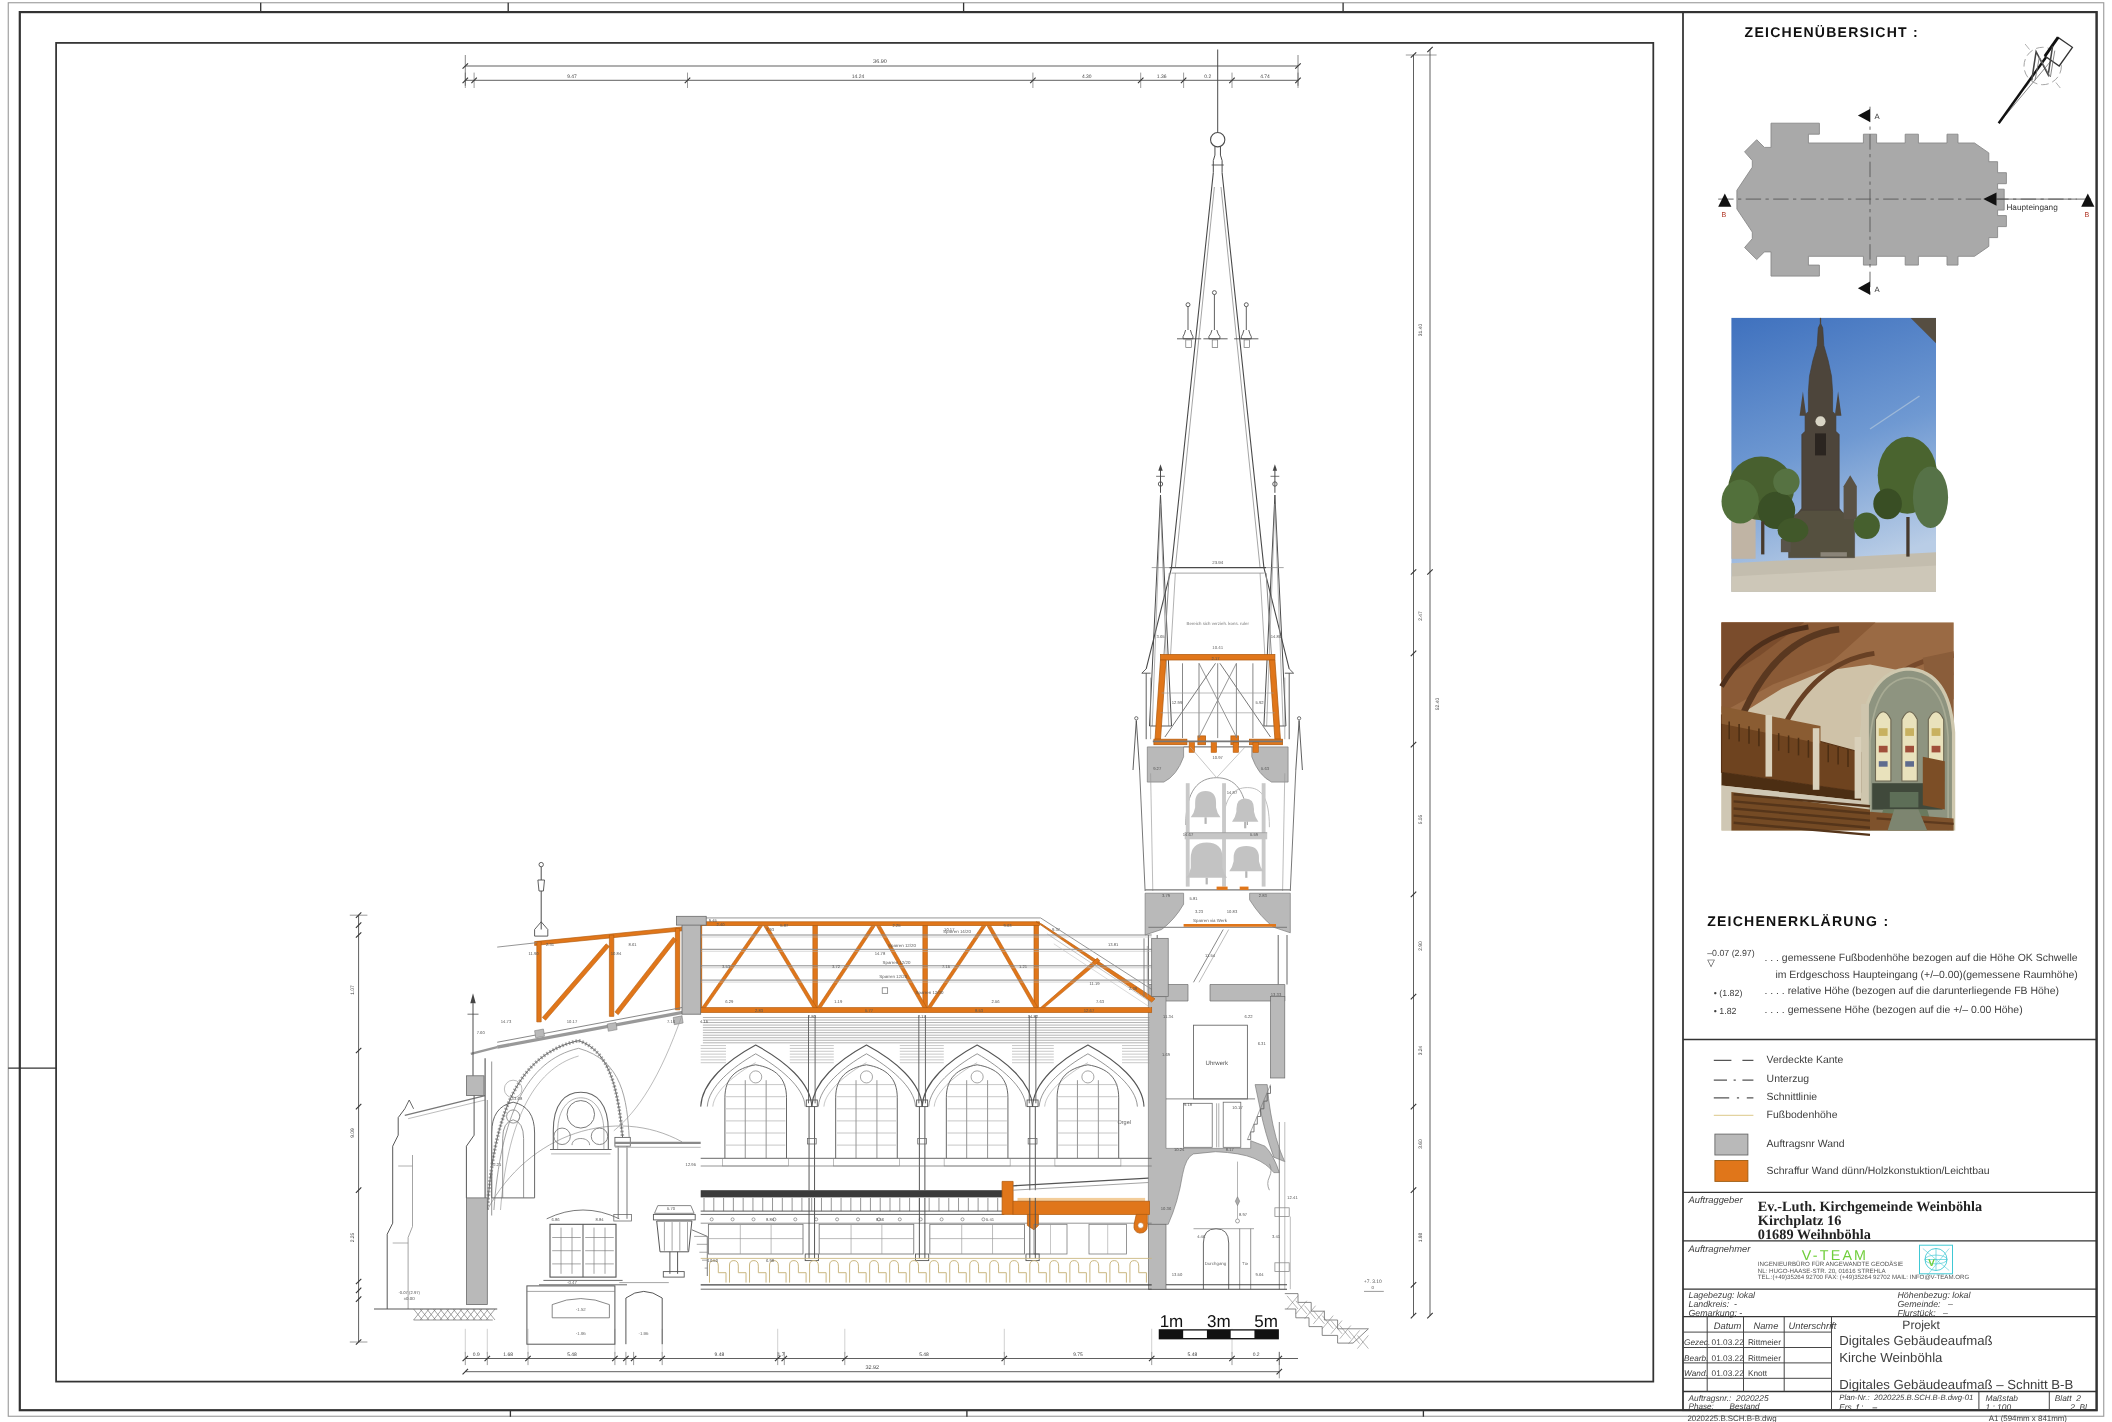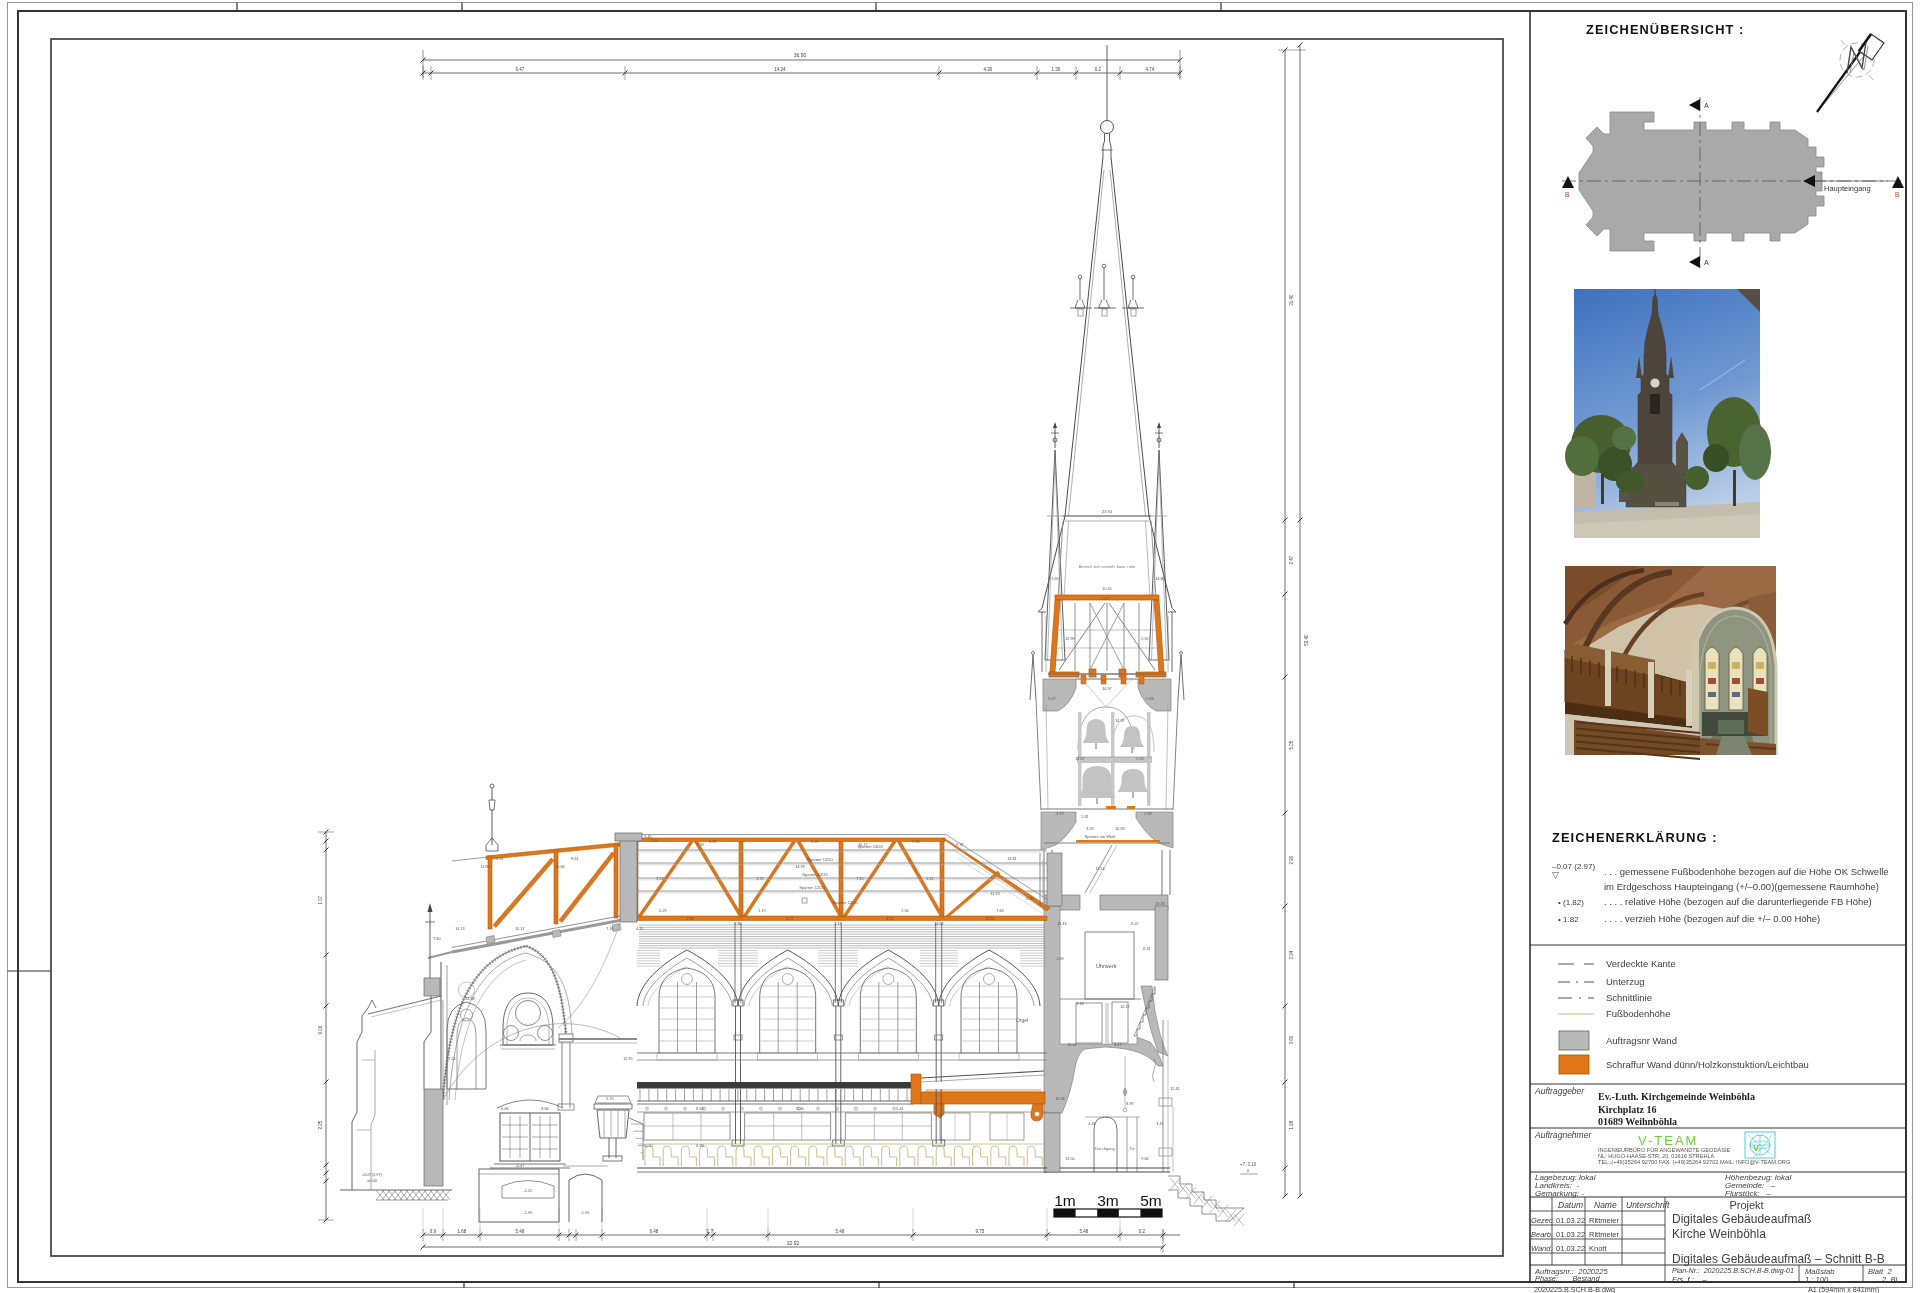--- a/index.html
+++ b/index.html
@@ -972,43 +972,43 @@
     <text x="575" y="860" font-family="Liberation Sans, sans-serif" font-size="3.8" fill="#555" text-anchor="middle" font-weight="normal">8.61</text>
     <text x="648" y="838" font-family="Liberation Sans, sans-serif" font-size="3.8" fill="#555" text-anchor="middle" font-weight="normal">9.45</text>
     <text x="1055" y="580" font-family="Liberation Sans, sans-serif" font-size="3.8" fill="#555" text-anchor="middle" font-weight="normal">3.65</text>
     <text x="1160" y="580" font-family="Liberation Sans, sans-serif" font-size="3.8" fill="#555" text-anchor="middle" font-weight="normal">14.80</text>
   </svg>
 
 <div class="abs hd" style="left:1586px;top:22px">ZEICHENÜBERSICHT :</div>
 <div class="abs hd" style="left:1552px;top:830px">ZEICHENERKLÄRUNG :</div>
 
 <div class="abs cad" style="left:1552px;top:863px;font-size:8px;line-height:8px">–0.07 (2.97)<br><span style="font-size:9px">▽</span></div>
-<div class="abs cad" style="left:1604px;top:864px;font-size:9.5px;line-height:15px">. . . gemessene Fußbodenhöhe bezogen auf die Höhe OK Schwelle<br><span style="margin-left:0">im Erdgeschoss Haupteingang (+/–0.00)(gemessene Raumhöhe)</span></div>
+<div class="abs cad" style="left:1604px;top:864px;font-size:9.5px;line-height:15px">. . . gemessene Fußbodenhöhe bezogen auf die Höhe OK Schwelle<br><span style="margin-left:10px">im Erdgeschoss Haupteingang (+/–0.00)(gemessene Raumhöhe)</span></div>
 <div class="abs cad" style="left:1558px;top:898px;font-size:8px">• (1.82)</div>
 <div class="abs cad" style="left:1604px;top:896px;font-size:9.5px">. . . . relative Höhe (bezogen auf die darunterliegende FB Höhe)</div>
 <div class="abs cad" style="left:1558px;top:915px;font-size:8px">• 1.82</div>
-<div class="abs cad" style="left:1604px;top:913px;font-size:9.5px">. . . . verzieh Höhe (bezogen auf die +/– 0.00 Höhe)</div>
+<div class="abs cad" style="left:1604px;top:913px;font-size:9.5px">. . . . gemessene Höhe (bezogen auf die +/– 0.00 Höhe)</div>
 
 <svg class="abs" style="left:1530px;top:945px" width="376" height="139" viewBox="0 0 376 139">
 <line x1="28" y1="19" x2="64" y2="19" stroke="#555" stroke-width="1.2" stroke-dasharray="16,10"></line>
 <line x1="28" y1="37" x2="64" y2="37" stroke="#555" stroke-width="1.2" stroke-dasharray="12,6,2,6"></line>
 <line x1="28" y1="53" x2="64" y2="53" stroke="#555" stroke-width="1.2" stroke-dasharray="14,7,2,7"></line>
 <line x1="28" y1="69" x2="64" y2="69" stroke="#e3d3a0" stroke-width="1.3"></line>
 <rect x="29" y="86" width="30" height="19" fill="#b9b9b9" stroke="#666" stroke-width="0.8"></rect>
 <rect x="29" y="110" width="30" height="19" fill="#e0761a" stroke="#9c5a0f" stroke-width="0.8"></rect>
 </svg>
 <div class="abs cad" style="left:1606px;top:958px;font-size:9.5px">Verdeckte Kante</div>
 <div class="abs cad" style="left:1606px;top:976px;font-size:9.5px">Unterzug</div>
 <div class="abs cad" style="left:1606px;top:992px;font-size:9.5px">Schnittlinie</div>
 <div class="abs cad" style="left:1606px;top:1008px;font-size:9.5px">Fußbodenhöhe</div>
 <div class="abs cad" style="left:1606px;top:1035px;font-size:9.5px">Auftragsnr Wand</div>
 <div class="abs cad" style="left:1606px;top:1059px;font-size:9.5px">Schraffur Wand dünn/Holzkonstuktion/Leichtbau</div>
 
 <div class="abs cad it" style="left:1535px;top:1086px;font-size:8.5px">Auftraggeber</div>
-<div class="abs" style="left:1598px;top:1091px;font-size:10px;line-height:12.5px;font-family:'Liberation Serif',serif;font-weight:bold;color:#222">Ev.-Luth. Kirchgemeinde Weinböhla<br>Kirchplatz 16<br>01689 Weihnböhla</div>
+<div class="abs" style="left:1598px;top:1091px;font-size:13px;line-height:12.5px;font-family:'Liberation Serif',serif;font-weight:bold;color:#222">Ev.-Luth. Kirchgemeinde Weinböhla<br>Kirchplatz 16<br>01689 Weihnböhla</div>
 <div class="abs cad it" style="left:1535px;top:1130px;font-size:8.5px">Auftragnehmer</div>
 <div class="abs" style="left:1638px;top:1133px;font-size:13px;font-weight:normal;letter-spacing:2px;color:#6fce3a">V-TEAM</div>
 <div class="abs" style="left:1598px;top:1148px;font-size:5.6px;line-height:5.9px;color:#555">INGENIEURBÜRO FÜR ANGEWANDTE GEODÄSIE<br>NL: HUGO-HAASE-STR. 20, 01616 STREHLA<br>TEL.:(+49)35264 92700 FAX: (+49)35264 92702 MAIL: INFO@V-TEAM.ORG</div>
 <svg class="abs" style="left:1744px;top:1131px" width="32" height="28" viewBox="0 0 32 28">
 <rect x="1" y="1" width="30" height="26" fill="none" stroke="#3fc8d4" stroke-width="0.9"></rect>
 <circle cx="16" cy="14" r="10" fill="none" stroke="#3fc8d4" stroke-width="0.8"></circle>
 <ellipse cx="16" cy="14" rx="10" ry="4" fill="none" stroke="#3fc8d4" stroke-width="0.6"></ellipse>
 <line x1="6" y1="14" x2="26" y2="14" stroke="#3fc8d4" stroke-width="0.6"></line>
 <line x1="16" y1="4" x2="16" y2="24" stroke="#3fc8d4" stroke-width="0.6"></line>
 <path d="M4,4 L28,24 M28,4 L10,26" stroke="#3fc8d4" stroke-width="0.5"></path>

